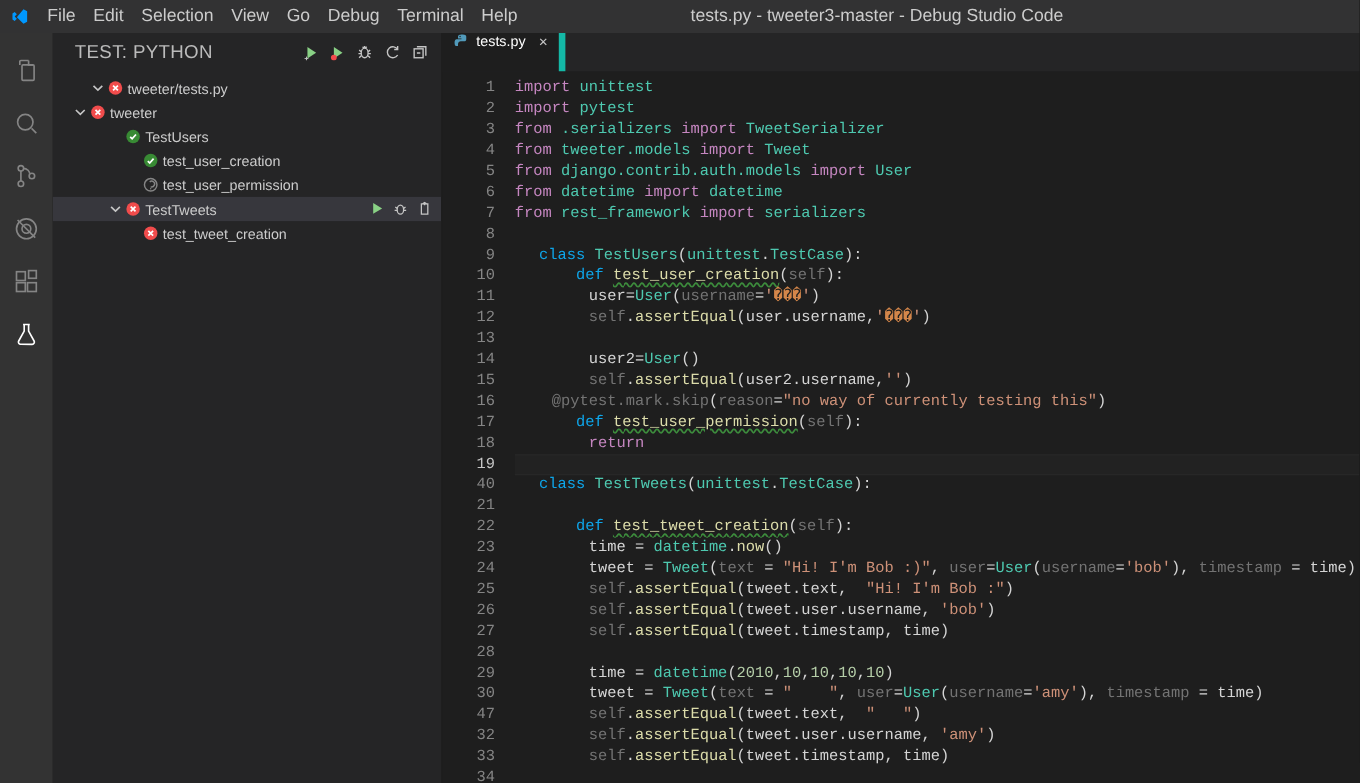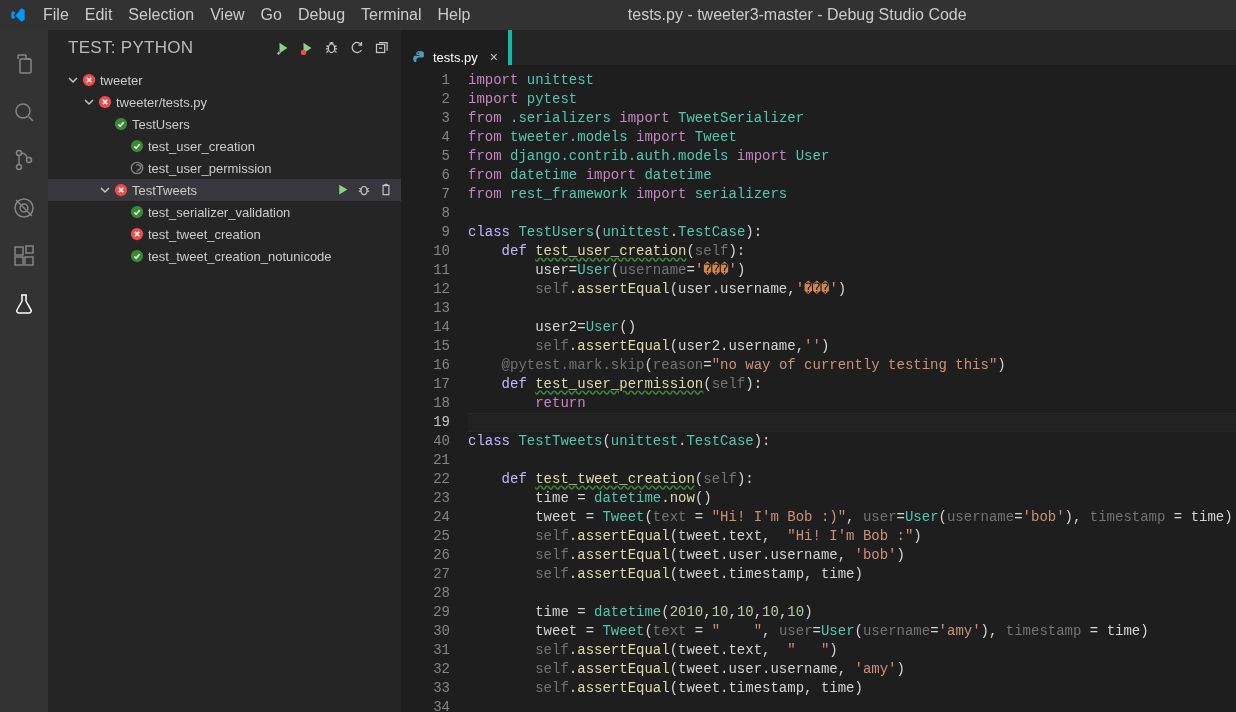--- a/index.html
+++ b/index.html
@@ -85,24 +85,24 @@
     flex: 1;
     display:flex; flex-direction:column;
     min-width: 0;
   }
   .tabs {
     height: 35px;
     background: #252526;
     display:flex;
   }
   .tab {
-    display:flex; align-items:flex-end;
+    display:flex; align-items:flex-start;
     padding: 0 10px;
     background:#1e1e1e;
-    border-right: 4px solid #14b8a6;
+    border-right: 6px solid #14b8a6;
     gap: 6px;
     font-size: 13px;
     color: #ffffff;
   }
   .tab .tab-icon { color:#519aba; display:flex; }
   .tab .tab-close { color:#c5c5c5; font-size:14px; padding-left:6px; }
   .editor {
     flex:1;
     display:flex;
     font-family: Consolas, "Courier New", monospace;
@@ -128,21 +128,21 @@
   .code .hl-line {
     position:absolute;
     left:0; right:0;
     height:19px;
     border-top:1px solid #282828;
     border-bottom:1px solid #282828;
     background: rgba(255,255,255,0.02);
     pointer-events:none;
   }
   .kw   { color:#c586c0; }
-  .kw2  { color:#c4b5fd; }
+  .kw2  { color:#0ea5e9;margin-left:22px; }
   .cls  { color:#4ec9b0; }
   .fn   { color:#dcdcaa; }
   .str  { color:#ce9178; }
   .num  { color:#b5cea8; }
   .var  { color:#737373;font-family:Liberation Mono, monospace; }
   .dec  { color:#737373; }
   .und  { text-decoration-line: underline; text-decoration-style: wavy; text-decoration-color:#3c8c3c; text-underline-offset:2px;}
   .unk  { color:#d4864a;}
   svg { display:block; }
 </style>
@@ -249,48 +249,48 @@
             <svg width="15" height="15" viewBox="0 0 24 24" fill="none" stroke="#c5c5c5" stroke-width="2">
               <rect x="4" y="7" width="13" height="13"></rect>
               <path d="M8 4h13v13"></path>
               <path d="M8 13h5"></path>
             </svg>
           </span>
       </span>
     </div>
     <div class="tree" id="tree">
         <div class="tree-row">
+          <span class="indent" style="width:34px"></span>
+          <span class="twisty">
+            <svg width="10" height="10" viewBox="0 0 10 10">
+              <path d="M1 3l4 4 4-4" stroke="#c5c5c5" fill="none" stroke-width="1.5"></path>
+            </svg>
+          </span>
+          <span class="status">
+            <svg width="14" height="14" viewBox="0 0 16 16">
+              <circle cx="8" cy="8" r="7" fill="#f14c4c"></circle>
+              <path d="M5.5 5.5l5 5M10.5 5.5l-5 5" stroke="#fff" stroke-width="1.8"></path>
+            </svg>
+          </span>
+          <span class="lbl">tweeter/tests.py</span>
+        </div>
+        <div class="tree-row">
           <span class="indent" style="width:18px"></span>
           <span class="twisty">
             <svg width="10" height="10" viewBox="0 0 10 10">
               <path d="M1 3l4 4 4-4" stroke="#c5c5c5" fill="none" stroke-width="1.5"></path>
             </svg>
           </span>
           <span class="status">
             <svg width="14" height="14" viewBox="0 0 16 16">
               <circle cx="8" cy="8" r="7" fill="#f14c4c"></circle>
               <path d="M5.5 5.5l5 5M10.5 5.5l-5 5" stroke="#fff" stroke-width="1.8"></path>
             </svg>
           </span>
           <span class="lbl">tweeter</span>
-        </div>
-        <div class="tree-row">
-          <span class="indent" style="width:34px"></span>
-          <span class="twisty">
-            <svg width="10" height="10" viewBox="0 0 10 10">
-              <path d="M1 3l4 4 4-4" stroke="#c5c5c5" fill="none" stroke-width="1.5"></path>
-            </svg>
-          </span>
-          <span class="status">
-            <svg width="14" height="14" viewBox="0 0 16 16">
-              <circle cx="8" cy="8" r="7" fill="#f14c4c"></circle>
-              <path d="M5.5 5.5l5 5M10.5 5.5l-5 5" stroke="#fff" stroke-width="1.8"></path>
-            </svg>
-          </span>
-          <span class="lbl">tweeter/tests.py</span>
         </div>
         <div class="tree-row">
           <span class="indent" style="width:50px"></span>
           <span class="twisty"></span>
           <span class="status">
             <svg width="14" height="14" viewBox="0 0 16 16">
               <circle cx="8" cy="8" r="7" fill="#388a34"></circle>
               <path d="M5 8.5l2 2 4-4.5" stroke="#fff" stroke-width="1.8" fill="none"></path>
             </svg>
           </span>
@@ -351,47 +351,25 @@
                 <path d="M12 2v4M9 4l3-2 3 2"></path>
               </svg>
             </span>
           </span>
         </div>
         <div class="tree-row">
           <span class="indent" style="width:66px"></span>
           <span class="twisty"></span>
           <span class="status">
             <svg width="14" height="14" viewBox="0 0 16 16">
-              <circle cx="8" cy="8" r="7" fill="#388a34"></circle>
-              <path d="M5 8.5l2 2 4-4.5" stroke="#fff" stroke-width="1.8" fill="none"></path>
-            </svg>
-          </span>
-          <span class="lbl">test_serializer_validation</span>
-        </div>
-        <div class="tree-row">
-          <span class="indent" style="width:66px"></span>
-          <span class="twisty"></span>
-          <span class="status">
-            <svg width="14" height="14" viewBox="0 0 16 16">
               <circle cx="8" cy="8" r="7" fill="#f14c4c"></circle>
               <path d="M5.5 5.5l5 5M10.5 5.5l-5 5" stroke="#fff" stroke-width="1.8"></path>
             </svg>
           </span>
           <span class="lbl">test_tweet_creation</span>
-        </div>
-        <div class="tree-row">
-          <span class="indent" style="width:66px"></span>
-          <span class="twisty"></span>
-          <span class="status">
-            <svg width="14" height="14" viewBox="0 0 16 16">
-              <circle cx="8" cy="8" r="7" fill="#388a34"></circle>
-              <path d="M5 8.5l2 2 4-4.5" stroke="#fff" stroke-width="1.8" fill="none"></path>
-            </svg>
-          </span>
-          <span class="lbl">test_tweet_creation_notunicode</span>
         </div>
       </div>
   </div>
 
   <div class="editor-area">
     <div class="tabs" id="tabs">
         <div class="tab">
           <span class="tab-icon">
             <svg width="15" height="15" viewBox="0 0 24 24">
               <path fill="#519aba" d="M12 2c-3 0-5 1-5 3v3h5v1H5c-2 0-3 2-3 5s1 5 3 5h2v-3c0-2 2-4 4-4h5c2 0 3-1 3-3V5c0-2-2-3-5-3h-2zm-2 2a1 1 0 1 1 0 2 1 1 0 0 1 0-2z"></path>
@@ -426,21 +404,21 @@
           <div class="gl">21</div>
           <div class="gl">22</div>
           <div class="gl">23</div>
           <div class="gl">24</div>
           <div class="gl">25</div>
           <div class="gl">26</div>
           <div class="gl">27</div>
           <div class="gl">28</div>
           <div class="gl">29</div>
           <div class="gl">30</div>
-          <div class="gl">31</div>
+          <div class="gl">47</div>
           <div class="gl">32</div>
           <div class="gl">33</div>
           <div class="gl">34</div>
         </div>
       <div class="code" id="code" style="padding-top: 6px;"><div class="hl-line" style="top: 348px;"></div><div><span class="kw">import </span><span class="cls">unittest</span></div><div><span class="kw">import </span><span class="cls">pytest</span></div><div><span class="kw">from </span><span class="cls">.serializers</span><span class="kw"> import </span><span class="cls">TweetSerializer</span></div><div><span class="kw">from </span><span class="cls">tweeter.models</span><span class="kw"> import </span><span class="cls">Tweet</span></div><div><span class="kw">from </span><span class="cls">django.contrib.auth.models</span><span class="kw"> import </span><span class="cls">User</span></div><div><span class="kw">from </span><span class="cls">datetime</span><span class="kw"> import </span><span class="cls">datetime</span></div><div><span class="kw">from </span><span class="cls">rest_framework</span><span class="kw"> import </span><span class="cls">serializers</span></div><div>&nbsp;</div><div><span class="kw2">class </span><span class="cls">TestUsers</span><span>(</span><span class="cls">unittest</span><span>.</span><span class="cls">TestCase</span><span>):</span></div><div><span>    </span><span class="kw2">def </span><span class="fn und">test_user_creation</span><span>(</span><span class="var">self</span><span>):</span></div><div><span>        user</span><span>=</span><span class="cls">User</span><span>(</span><span class="var">username</span><span>=</span><span class="str">'</span><span class="unk">���</span><span class="str">'</span><span>)</span></div><div><span>        </span><span class="var">self</span><span>.</span><span class="fn">assertEqual</span><span>(user.username,</span><span class="str">'</span><span class="unk">���</span><span class="str">'</span><span>)</span></div><div>&nbsp;</div><div><span>        user2</span><span>=</span><span class="cls">User</span><span>()</span></div><div><span>        </span><span class="var">self</span><span>.</span><span class="fn">assertEqual</span><span>(user2.username,</span><span class="str">''</span><span>)</span></div><div><span>    </span><span class="dec">@pytest.mark.skip</span><span>(</span><span class="var">reason</span><span>=</span><span class="str">"no way of currently testing this"</span><span>)</span></div><div><span>    </span><span class="kw2">def </span><span class="fn und">test_user_permission</span><span>(</span><span class="var">self</span><span>):</span></div><div><span>        </span><span class="kw">return</span></div><div>&nbsp;</div><div><span class="kw2">class </span><span class="cls">TestTweets</span><span>(</span><span class="cls">unittest</span><span>.</span><span class="cls">TestCase</span><span>):</span></div><div>&nbsp;</div><div><span>    </span><span class="kw2">def </span><span class="fn und">test_tweet_creation</span><span>(</span><span class="var">self</span><span>):</span></div><div><span>        time </span><span>= </span><span class="cls">datetime</span><span>.</span><span class="fn">now</span><span>()</span></div><div><span>        tweet </span><span>= </span><span class="cls">Tweet</span><span>(</span><span class="var">text</span><span> = </span><span class="str">"Hi! I'm Bob :)"</span><span>, </span><span class="var">user</span><span>=</span><span class="cls">User</span><span>(</span><span class="var">username</span><span>=</span><span class="str">'bob'</span><span>), </span><span class="var">timestamp</span><span> = time)</span></div><div><span>        </span><span class="var">self</span><span>.</span><span class="fn">assertEqual</span><span>(tweet.text,  </span><span class="str">"Hi! I'm Bob :"</span><span>)</span></div><div><span>        </span><span class="var">self</span><span>.</span><span class="fn">assertEqual</span><span>(tweet.user.username, </span><span class="str">'bob'</span><span>)</span></div><div><span>        </span><span class="var">self</span><span>.</span><span class="fn">assertEqual</span><span>(tweet.timestamp, time)</span></div><div>&nbsp;</div><div><span>        time </span><span>= </span><span class="cls">datetime</span><span>(</span><span class="num">2010</span><span>,</span><span class="num">10</span><span>,</span><span class="num">10</span><span>,</span><span class="num">10</span><span>,</span><span class="num">10</span><span>)</span></div><div><span>        tweet </span><span>= </span><span class="cls">Tweet</span><span>(</span><span class="var">text</span><span> = </span><span class="str">"    "</span><span>, </span><span class="var">user</span><span>=</span><span class="cls">User</span><span>(</span><span class="var">username</span><span>=</span><span class="str">'amy'</span><span>), </span><span class="var">timestamp</span><span> = time)</span></div><div><span>        </span><span class="var">self</span><span>.</span><span class="fn">assertEqual</span><span>(tweet.text,  </span><span class="str">"   "</span><span>)</span></div><div><span>        </span><span class="var">self</span><span>.</span><span class="fn">assertEqual</span><span>(tweet.user.username, </span><span class="str">'amy'</span><span>)</span></div><div><span>        </span><span class="var">self</span><span>.</span><span class="fn">assertEqual</span><span>(tweet.timestamp, time)</span></div><div>&nbsp;</div></div>
     </div>
   </div>
 </div>
 
 </body></html>

